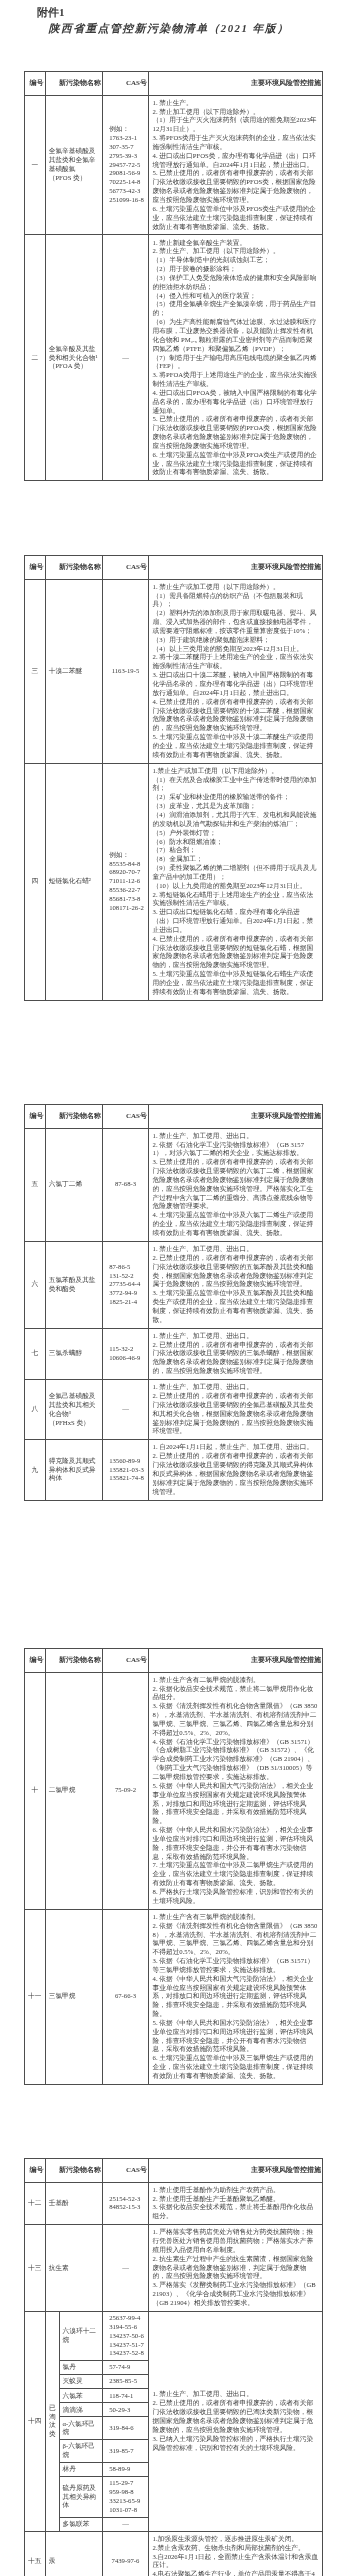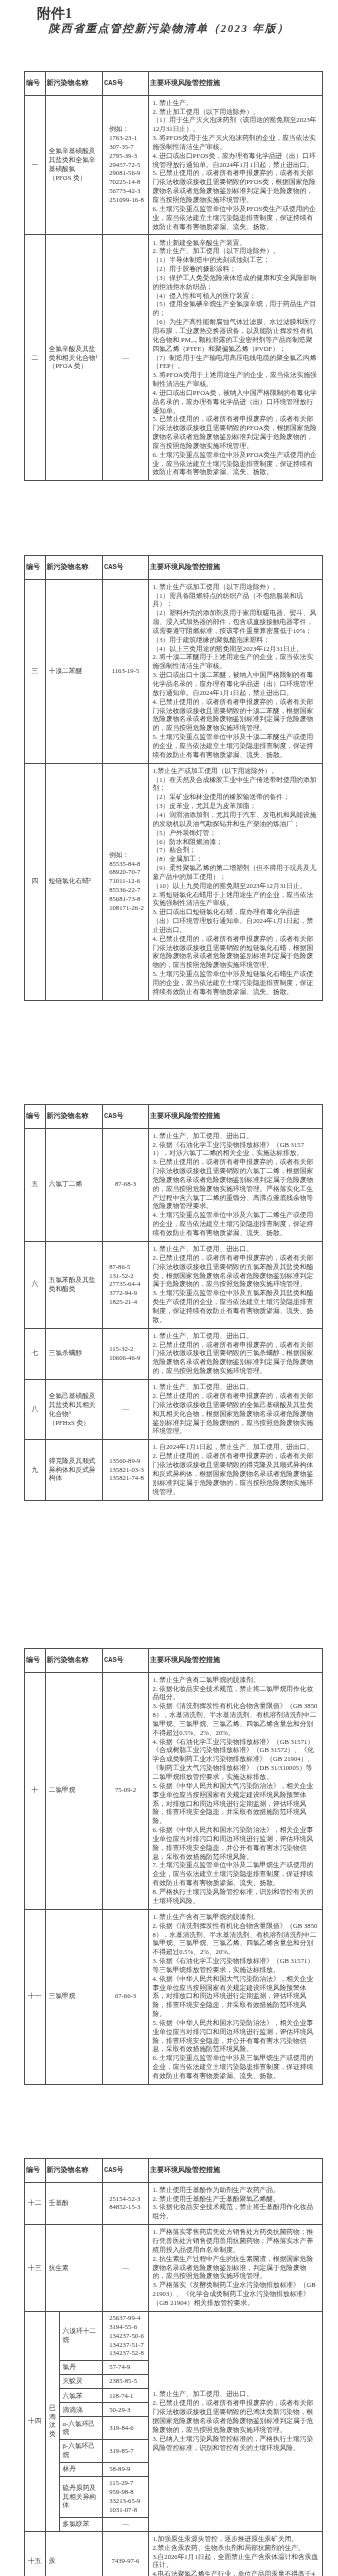--- a/index.html
+++ b/index.html
@@ -1,48 +1,48 @@
 <!DOCTYPE html>
 <html style="font-size:8.2px"><head>
 <meta charset="utf-8">
 <style>
   html,body{margin:0;padding:0;}
   body{
     width:338px;height:3041px;position:relative;background:#ffffff;
     font-family:"Liberation Serif","DejaVu Serif",serif;
     color:#333;-webkit-font-smoothing:antialiased;
   }
-  .attachment{position:absolute;left:37px;top:5.2px;font-size:14px;font-weight:bold;color:#3b3b3b;}
+  .attachment{position:absolute;left:37px;top:5.2px;font-size:11px;font-weight:bold;color:#3b3b3b;}
   .title-block{position:absolute;left:0;top:21.6px;width:338px;text-align:center;}
   .title-line1{font-size:10.8px;font-weight:bold;letter-spacing:1.5px;color:#3b3b3b;
     font-family:"Liberation Serif","DejaVu Serif",serif;font-style:italic;}
   .title-line2{margin-top:7.2px;font-size:9.8px;font-weight:bold;letter-spacing:2.1px;color:#3b3b3b;font-style:italic;}
   .tbl-wrap{position:absolute;left:24px;width:299px;}
   table.doc{border-collapse:collapse;width:299px;table-layout:fixed;}
   table.doc th,table.doc td{
     border:0.5px solid #4d4d4d;vertical-align:middle;
     font-size:6.7px;line-height:1.32;color:#3b3b3b;word-break:break-all;
   }
-  table.doc th{font-weight:bold;text-align:left;height:20.6px;font-size:7px;padding:1px;font-family:Liberation Mono, monospace;}
+  table.doc th{font-weight:bold;text-align:right;height:20.6px;font-size:7px;padding:1px;}
   td.no{text-align:center;padding:1px;}
   td.name{text-align:left;padding:2.1px 3.1px;}
   td.cas{text-align:left;padding:2.1px 1px 2.1px 6.2px;white-space:pre-line;}
   td.cas.center{text-align:center;padding:2.1px 1px;}
   td.measures{text-align:left;padding:3.1px 3.6px;white-space:pre-line;vertical-align:middle;}
   td.cat{text-align:center;padding:2.1px 3.1px;line-height:1.7;}
   td.subname{text-align:left;padding:2.1px 2.6px;}
   .t1{top:71px;} .t2{top:555px;} .t3{top:1104px;} .t4{top:1648px;} .t5{top:2158px;}
 </style>
 </head>
 <body>
 
 <div class="attachment">附件1</div>
 
 <div class="title-block">
-  <div class="title-line1">陕西省重点管控新污染物清单（2023 年版）</div>
+  <div class="title-line1">陕西省重点管控新污染物清单（2021 年版）</div>
 </div>
 
 <div class="tbl-wrap t1">
   <table class="doc">
       <colgroup>
         <col style="width: 20.6px;">
         <col style="width: 14.4px;">
         <col style="width: 43px;">
         <col style="width: 46px;">
         <col style="width: 174px;">

